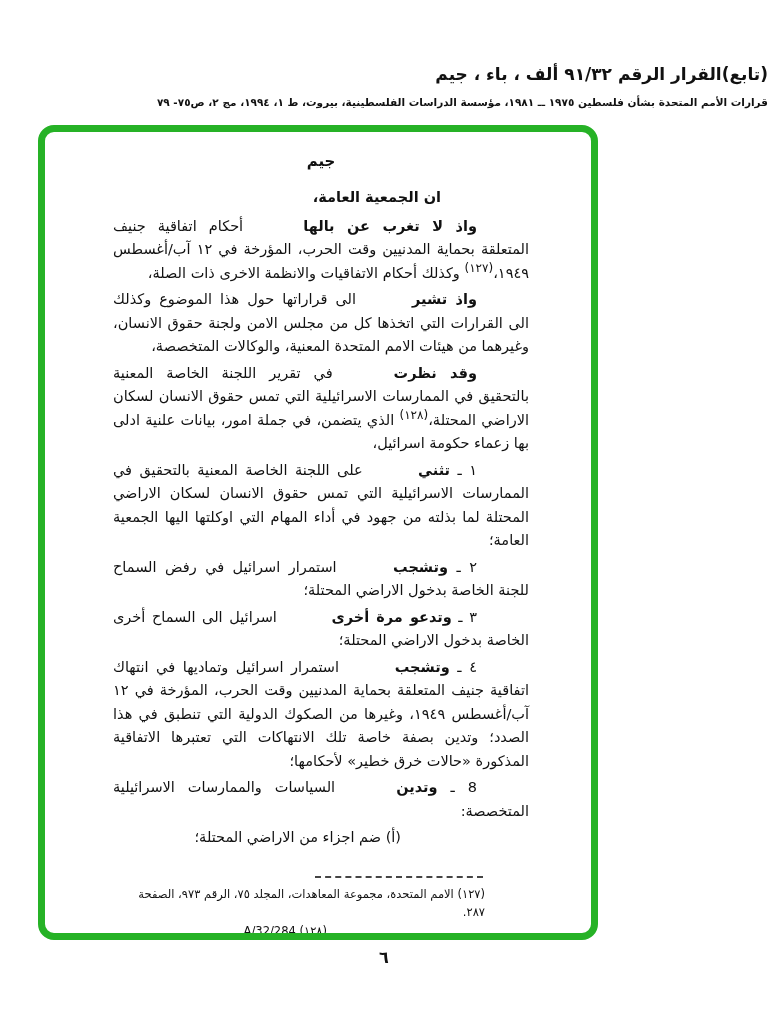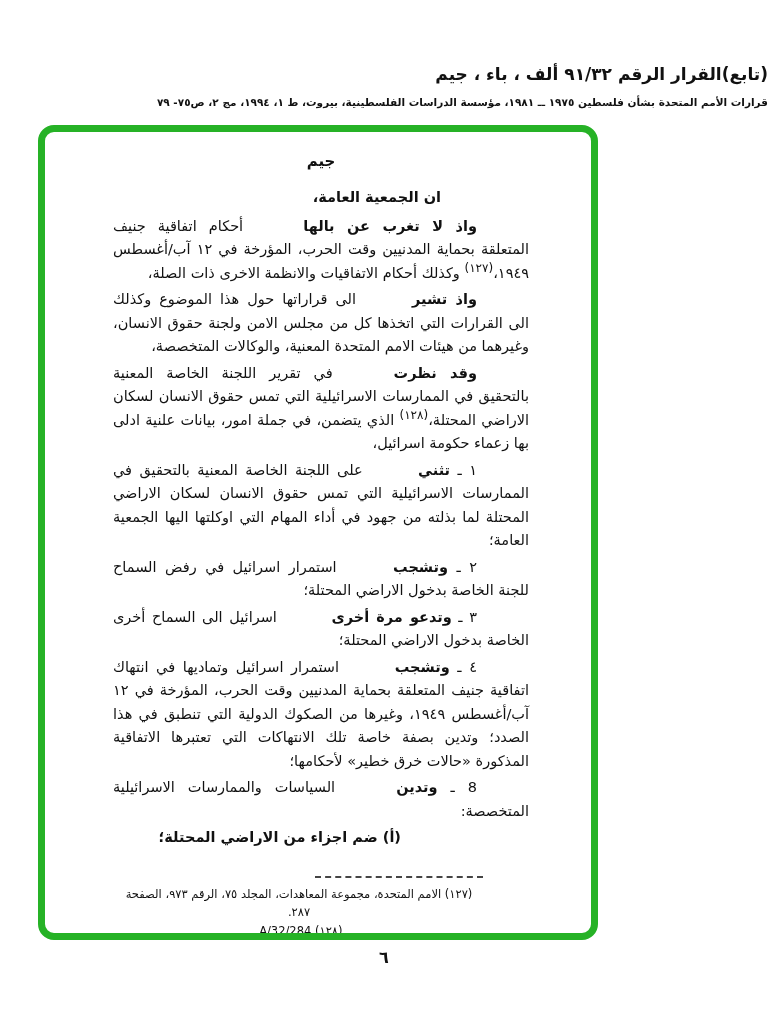--- a/index.html
+++ b/index.html
@@ -31,32 +31,31 @@
     direction:rtl;text-align:justify;
     font-size:14.5px;line-height:23.5px;
     margin:0 0 3px 0;text-indent:52px;
   }
   .para.opening{text-indent:88px;margin-bottom:5px;}
   .para .lead{font-weight:bold;margin-left:48px;}
   .para sup.fnref{font-size:12px;line-height:0;vertical-align:super;}
   .subitem{
     direction:rtl;text-align:right;font-size:14.5px;line-height:23.5px;
     margin:2px 128px 0 0;
-    font-weight:bold;
   }
   .footnotes{
     direction:rtl;margin-top:26px;width:372px;
     font-size:11.5px;line-height:18.5px;
   }
   .fn-rule{
     width:168px;border-top:2px dashed #444;height:0;
     margin:0 2px 7px 0;
   }
-  .fn{text-align:center;}
-  .fn.fn-indent{text-decoration:underline;}
+  .fn{text-align:right;}
+  .fn.fn-indent{margin-right:158px;text-decoration:underline;}
   .page-number{
     position:absolute;top:948px;left:0;right:0;
     text-align:center;font-size:16px;font-weight:bold;
   }
 </style>
 </head>
 <body>
 
 <div class="header-title">(تابع)القرار الرقم ٩١/٣٢ ألف ، باء ، جيم</div>
 <div class="header-source">قرارات الأمم المتحدة بشأن فلسطين ١٩٧٥ ــ ١٩٨١، مؤسسة الدراسات الفلسطينية، بيروت، ط ١، ١٩٩٤، مج ٢، ص٧٥- ٧٩</div>

